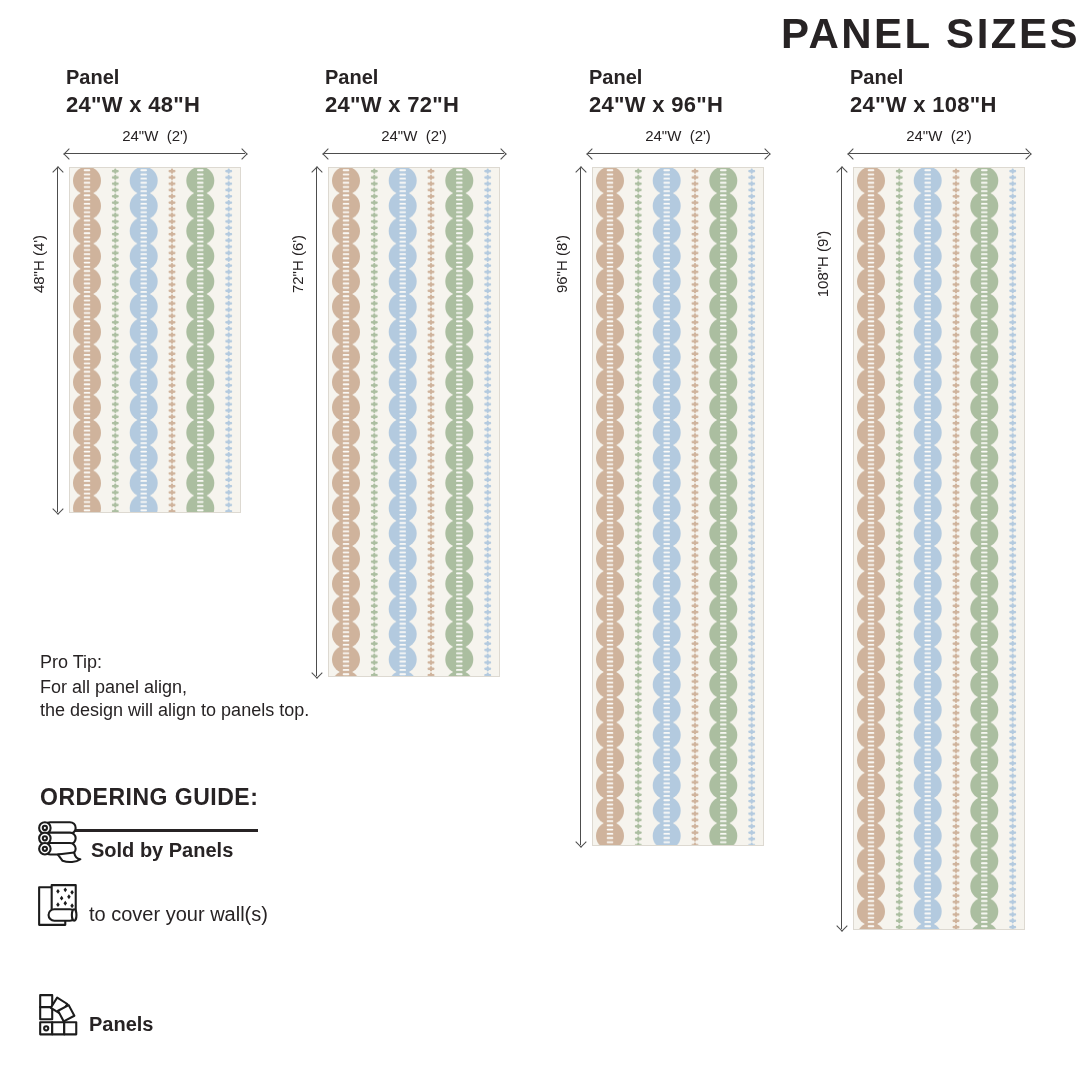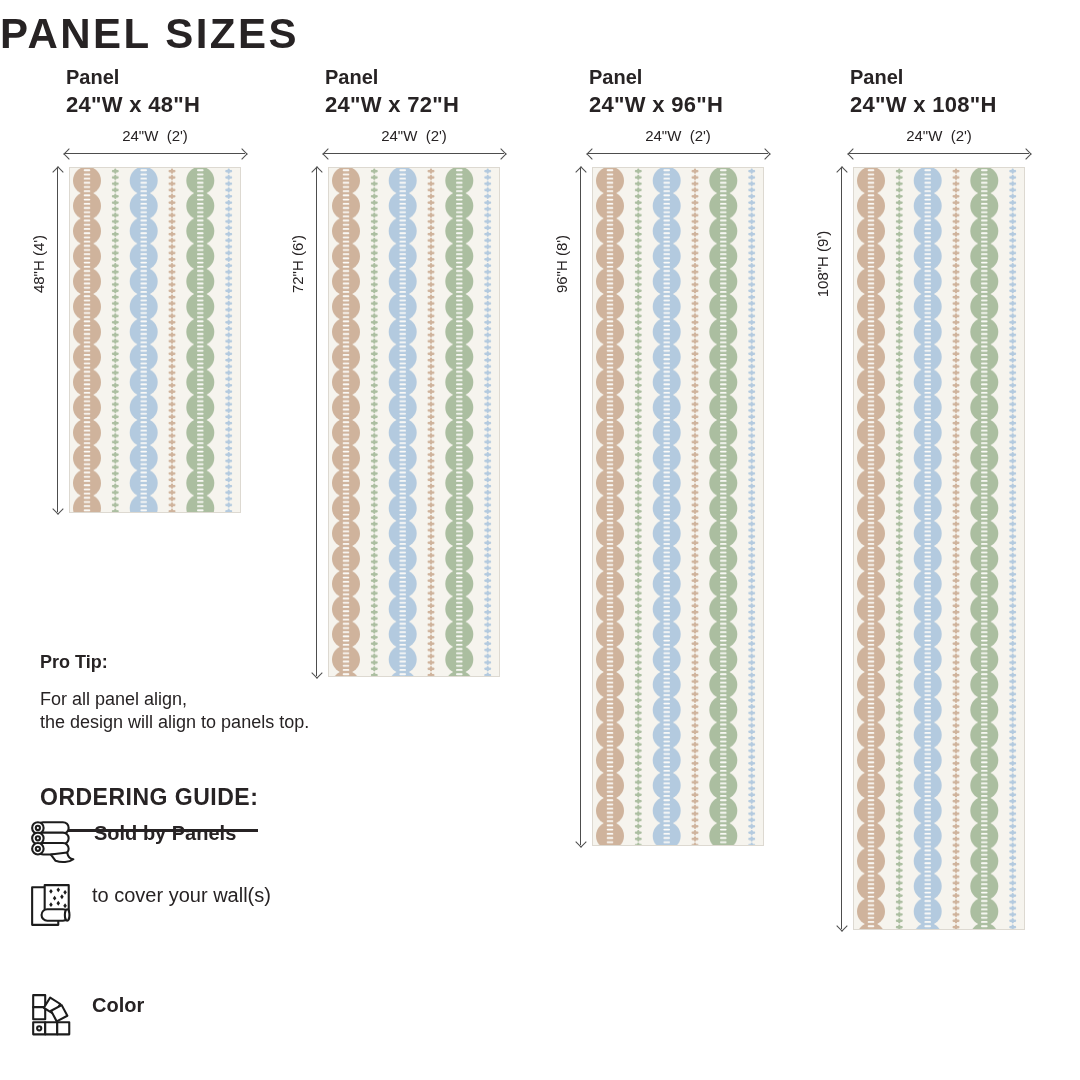--- a/index.html
+++ b/index.html
@@ -4,21 +4,21 @@
 <style>
   :root{
     --tan:#cfb39c; --blue:#b3cadf; --green:#abbea0;
     --cream:#f6f4ee; --dash:#fcfbf8; --text:#272324; --arrow:#4d4d4d;
   }
   *{box-sizing:border-box}
   html,body{margin:0;padding:0;background:#fff}
   body{width:1080px;height:1080px;font-family:"Liberation Sans",sans-serif;color:var(--text);position:relative;overflow:hidden}
   #stage{position:absolute;left:0;top:0;width:1080px;height:1080px;background:#fff}
 
-  .title{position:absolute;left:0;top:10px;width:1080px;text-align:left;
+  .title{position:absolute;left:0;top:10px;width:1080px;text-align:right;
          font-size:42px;font-weight:800;letter-spacing:2.5px}
 
   .panel-group{position:absolute;top:0;width:170px;height:824px}
   .pg-48{left:70px}.pg-72{left:329px}.pg-96{left:593px}.pg-108{left:854px}
 
   .p-head{position:absolute;left:-4px;top:64px;white-space:nowrap}
   .p-name{font-size:20px;font-weight:700;line-height:26px}
   .p-size{font-size:22px;font-weight:700;line-height:29px;letter-spacing:.3px}
 
   .wlabel{position:absolute;left:0;top:127px;width:170px;text-align:center;
@@ -38,28 +38,28 @@
   .vlabel{position:absolute;left:-91px;top:254px;width:120px;height:20px;line-height:20px;
           text-align:center;font-size:15px;white-space:pre;transform:rotate(-90deg)}
 
   .panel-art{position:absolute;left:0;top:168px;display:block;
              box-shadow:0 0 0 1px rgba(165,155,135,.38)}
 
   .f-cream{fill:var(--cream)} .f-tan{fill:var(--tan)} .f-blue{fill:var(--blue)}
   .f-green{fill:var(--green)} .f-dash{fill:var(--dash)}
 
   .protip{position:absolute;left:40px;top:651px;font-size:18px;line-height:23px}
-  .protip .h{font-weight:700;margin-bottom:14px}
+  .protip .h{font-weight:400;margin-bottom:2px}
 
   .section-h{position:absolute;left:40px;font-size:23px;font-weight:800;letter-spacing:.5px}
   .section-h span{display:inline-block;border-bottom:3px solid var(--text);padding-bottom:18px}
   .oh{top:784px}
   .ch{top:951px}
 
-  .guide-item{position:absolute;left:29px;display:flex;align-items:flex-start;gap:17px}
+  .guide-item{position:absolute;left:36px;display:flex;align-items:flex-end;gap:7px}
   .gi-1{top:820px}.gi-2{top:882px}.gi-3{top:992px}
   .gi-text{font-size:20px;line-height:27px}
   .b{font-weight:700}
 
   .licon{display:block}
   .licon .st{fill:none;stroke:#1c1c1c;stroke-width:2;stroke-linejoin:round;stroke-linecap:round}
   .licon .stw{fill:#fff;stroke:#1c1c1c;stroke-width:2;stroke-linejoin:round}
   .licon .fk{fill:#1c1c1c;stroke:none}
 </style>
 </head>
@@ -223,17 +223,17 @@
         </g>
       <g transform="rotate(62 29 20)">
           <rect class="stw" x="23.5" y="14.5" width="11.5" height="11.5"></rect>
         </g>
       <rect class="stw" x="4" y="29" width="11.5" height="11.5"></rect>
       <rect class="stw" x="15.5" y="29" width="11.5" height="11.5"></rect>
       <rect class="stw" x="27" y="29" width="11.5" height="11.5"></rect>
       <circle class="st" cx="9.75" cy="34.75" r="2"></circle>
     </svg>
     <div class="gi-text">
-      <span class="b">Color</span>
+      <span class="b">Panels</span>
     </div>
   </div>
 
 </div>
 
 </body></html>

